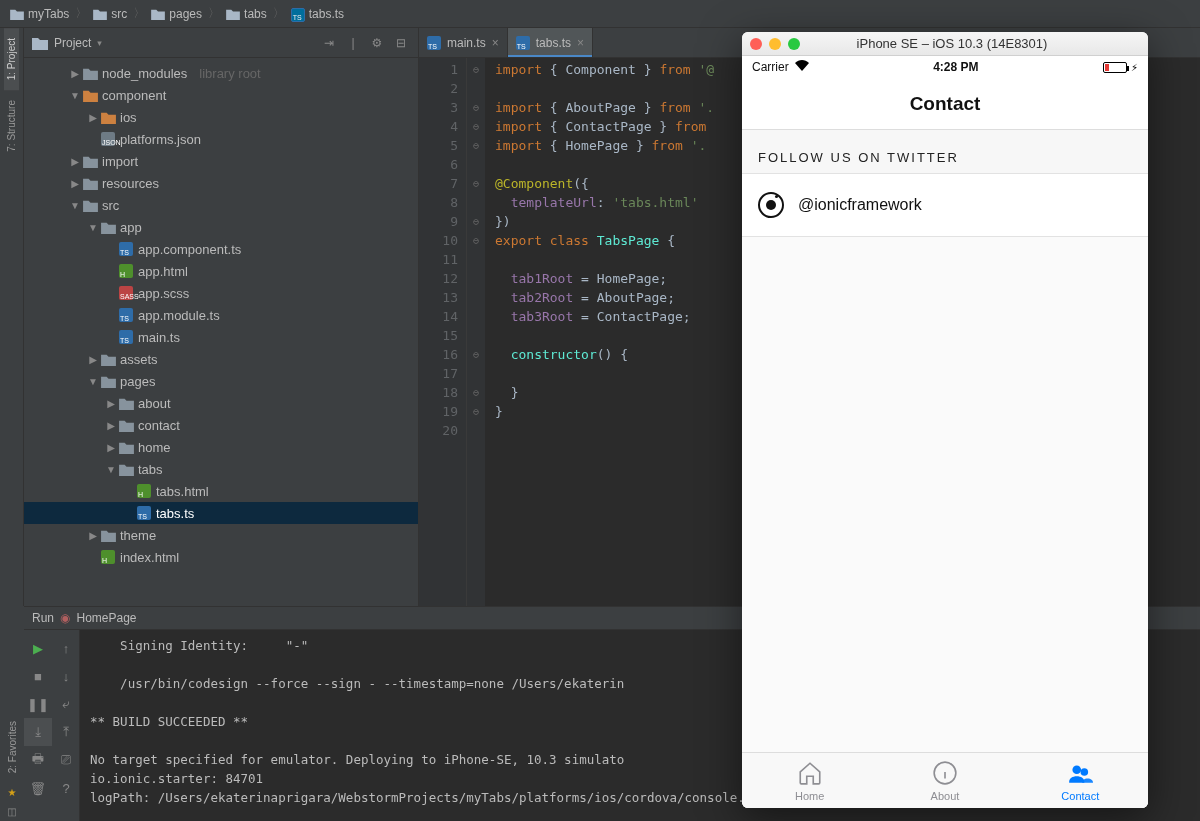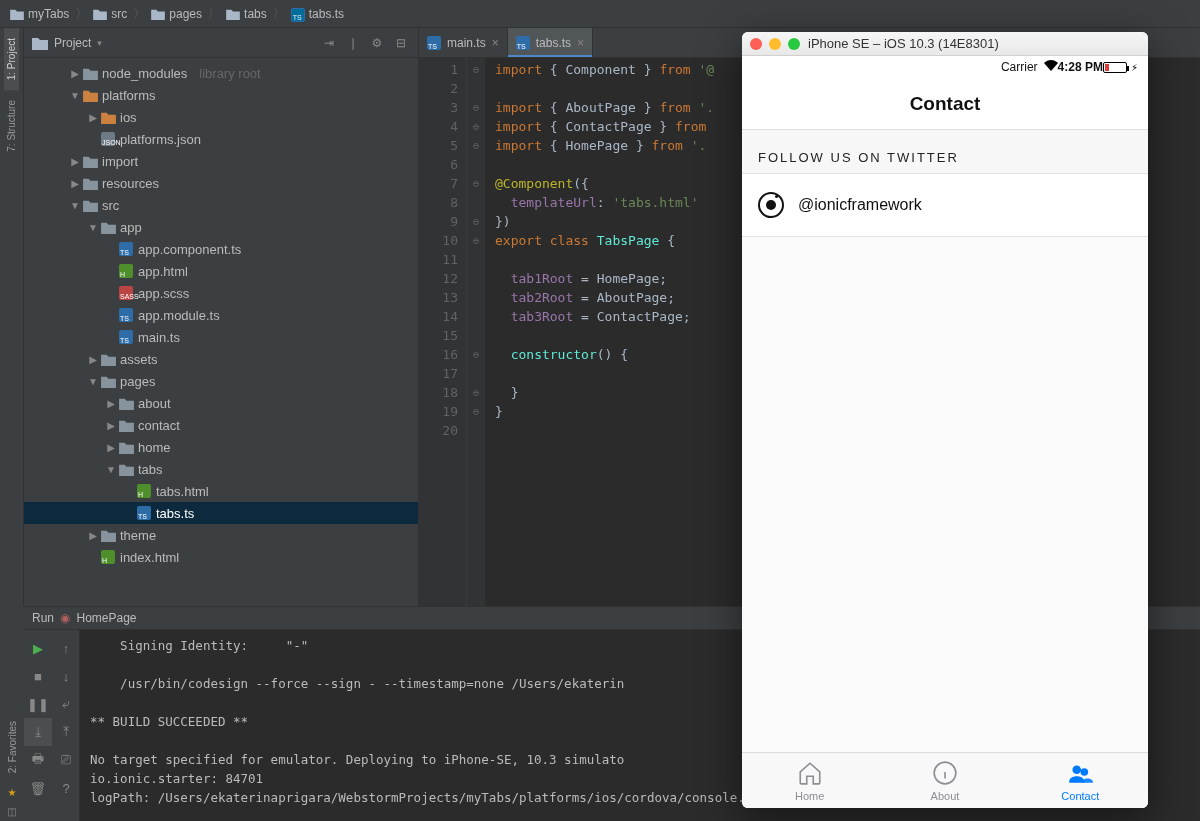--- a/index.html
+++ b/index.html
@@ -259,28 +259,28 @@
   align-items:center;
   padding:0 8px;
   gap:8px;
   border-bottom:1px solid #d0d0d0;
   font-size:13px;
   color:#333;
 }
 .sim-titlebar .dots { display:flex; gap:7px;}
 .sim-titlebar .dot { width:12px; height:12px; border-radius:50%; }
 .dot.red{background:#ff5f57;} .dot.ylw{background:#ffbd2e;} .dot.grn{background:#28c940;}
-.sim-titlebar .ttl { flex:1; padding-right:44px; }
+.sim-titlebar .ttl { flex:1; text-align:center; padding-right:44px; }
 
 .sim-screen { flex:1; background:#fff; display:flex; flex-direction:column; }
 .sim-status {
   height:22px;
   display:flex;
   align-items:center;
-  justify-content:flex-end;
+  justify-content:space-between;
   padding:0 10px;
   font-size:12px;
   color:#111;
   font-weight:500;
 }
 .sim-status .wifi { display:flex; align-items:center; gap:6px;}
 .sim-status .batt { display:flex; align-items:center; gap:4px;}
 .batt-ico { width:24px; height:11px; border:1px solid #000; border-radius:2px; position:relative;}
 .batt-ico::after{content:""; position:absolute; right:-3px; top:3px; width:2px; height:5px; background:#000;}
 .batt-ico .fill{ position:absolute; left:1px; top:1px; bottom:1px; width:4px; background:#e53935;}
@@ -414,21 +414,21 @@
         <span class="label">node_modules</span>
         <span class="xtra">library root</span>
       </div>
       <div class="tree-row pad-1">
         <span class="arrow ">▼</span>
         <span class="ico">
           <svg width="15" height="13" viewBox="0 0 16 14">
             <path fill="#cd8140" d="M0 2h6l2 2h8v10H0z"></path>
           </svg>
         </span>
-        <span class="label">platforms</span>
+        <span class="label">component</span>
       </div>
       <div class="tree-row pad-2">
         <span class="arrow ">▶</span>
         <span class="ico">
           <svg width="15" height="13" viewBox="0 0 16 14">
             <path fill="#cd8140" d="M0 2h6l2 2h8v10H0z"></path>
           </svg>
         </span>
         <span class="label">ios</span>
       </div>

